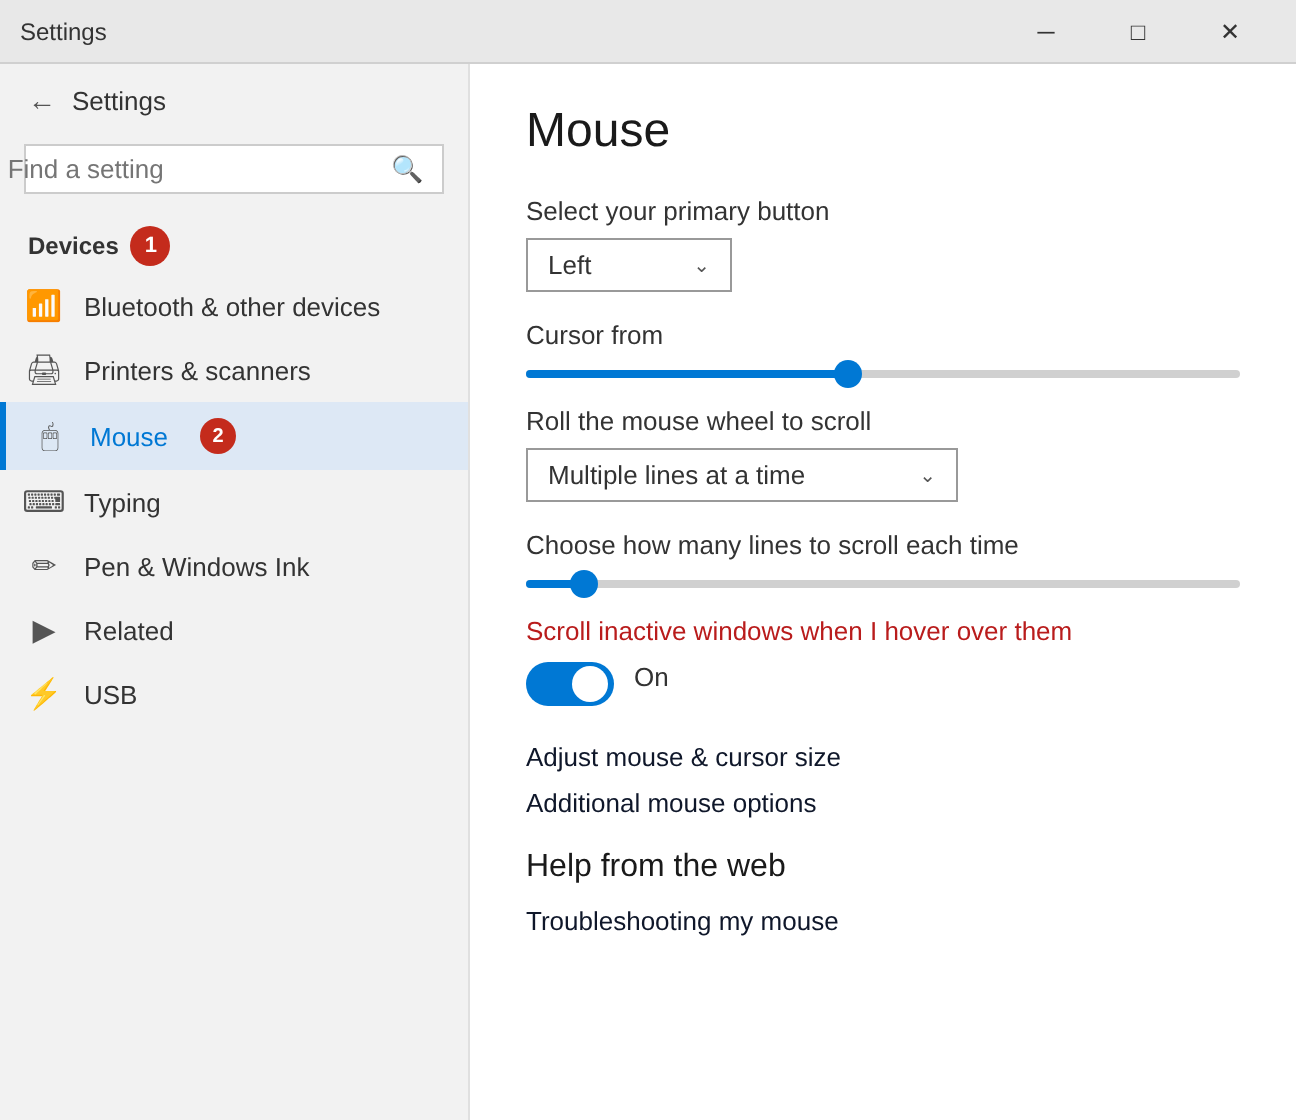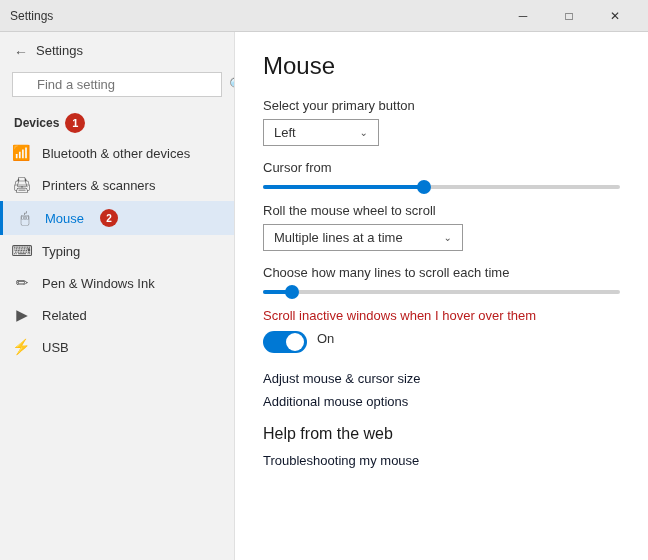--- a/index.html
+++ b/index.html
@@ -79,22 +79,23 @@
       font-size: 13px;
       font-weight: 400;
       color: #333;
     }
     .search-box {
       margin: 4px 12px 8px 12px;
       display: flex;
       align-items: center;
       border: 1px solid #ccc;
       background: white;
-      padding: 4px 24px;
+      padding: 4px 9px;
       gap: 16px;
+      justify-content: flex-end;
     }
     .search-input {
       border: none;
       outline: none;
       font-size: 13px;
       flex: 1;
       background: transparent;
       color: #333;
     }
     .search-icon-unicode {
@@ -177,21 +178,21 @@
     .setting-label {
       font-size: 13px;
       color: #333;
       margin-bottom: 6px;
     }
     .dropdown {
       display: flex;
       align-items: center;
       border: 1px solid #999;
       padding: 5px 10px;
-      width: 116px;
+      width: 103px;
       background: white;
       cursor: pointer;
       margin-bottom: 14px;
       font-size: 13px;
       color: #333;
       justify-content: space-between;
     }
     .dropdown-arrow {
       font-size: 10px;
       color: #555;
@@ -224,21 +225,21 @@
       height: 14px;
       background: #0078d4;
       border-radius: 50%;
       cursor: pointer;
     }
     .dropdown-wide {
       display: flex;
       align-items: center;
       border: 1px solid #999;
       padding: 5px 10px;
-      width: 200px;
+      width: 216px;
       background: white;
       cursor: pointer;
       margin-bottom: 14px;
       font-size: 13px;
       color: #333;
       justify-content: space-between;
     }
     
     .toggle-row {
       display: flex;

